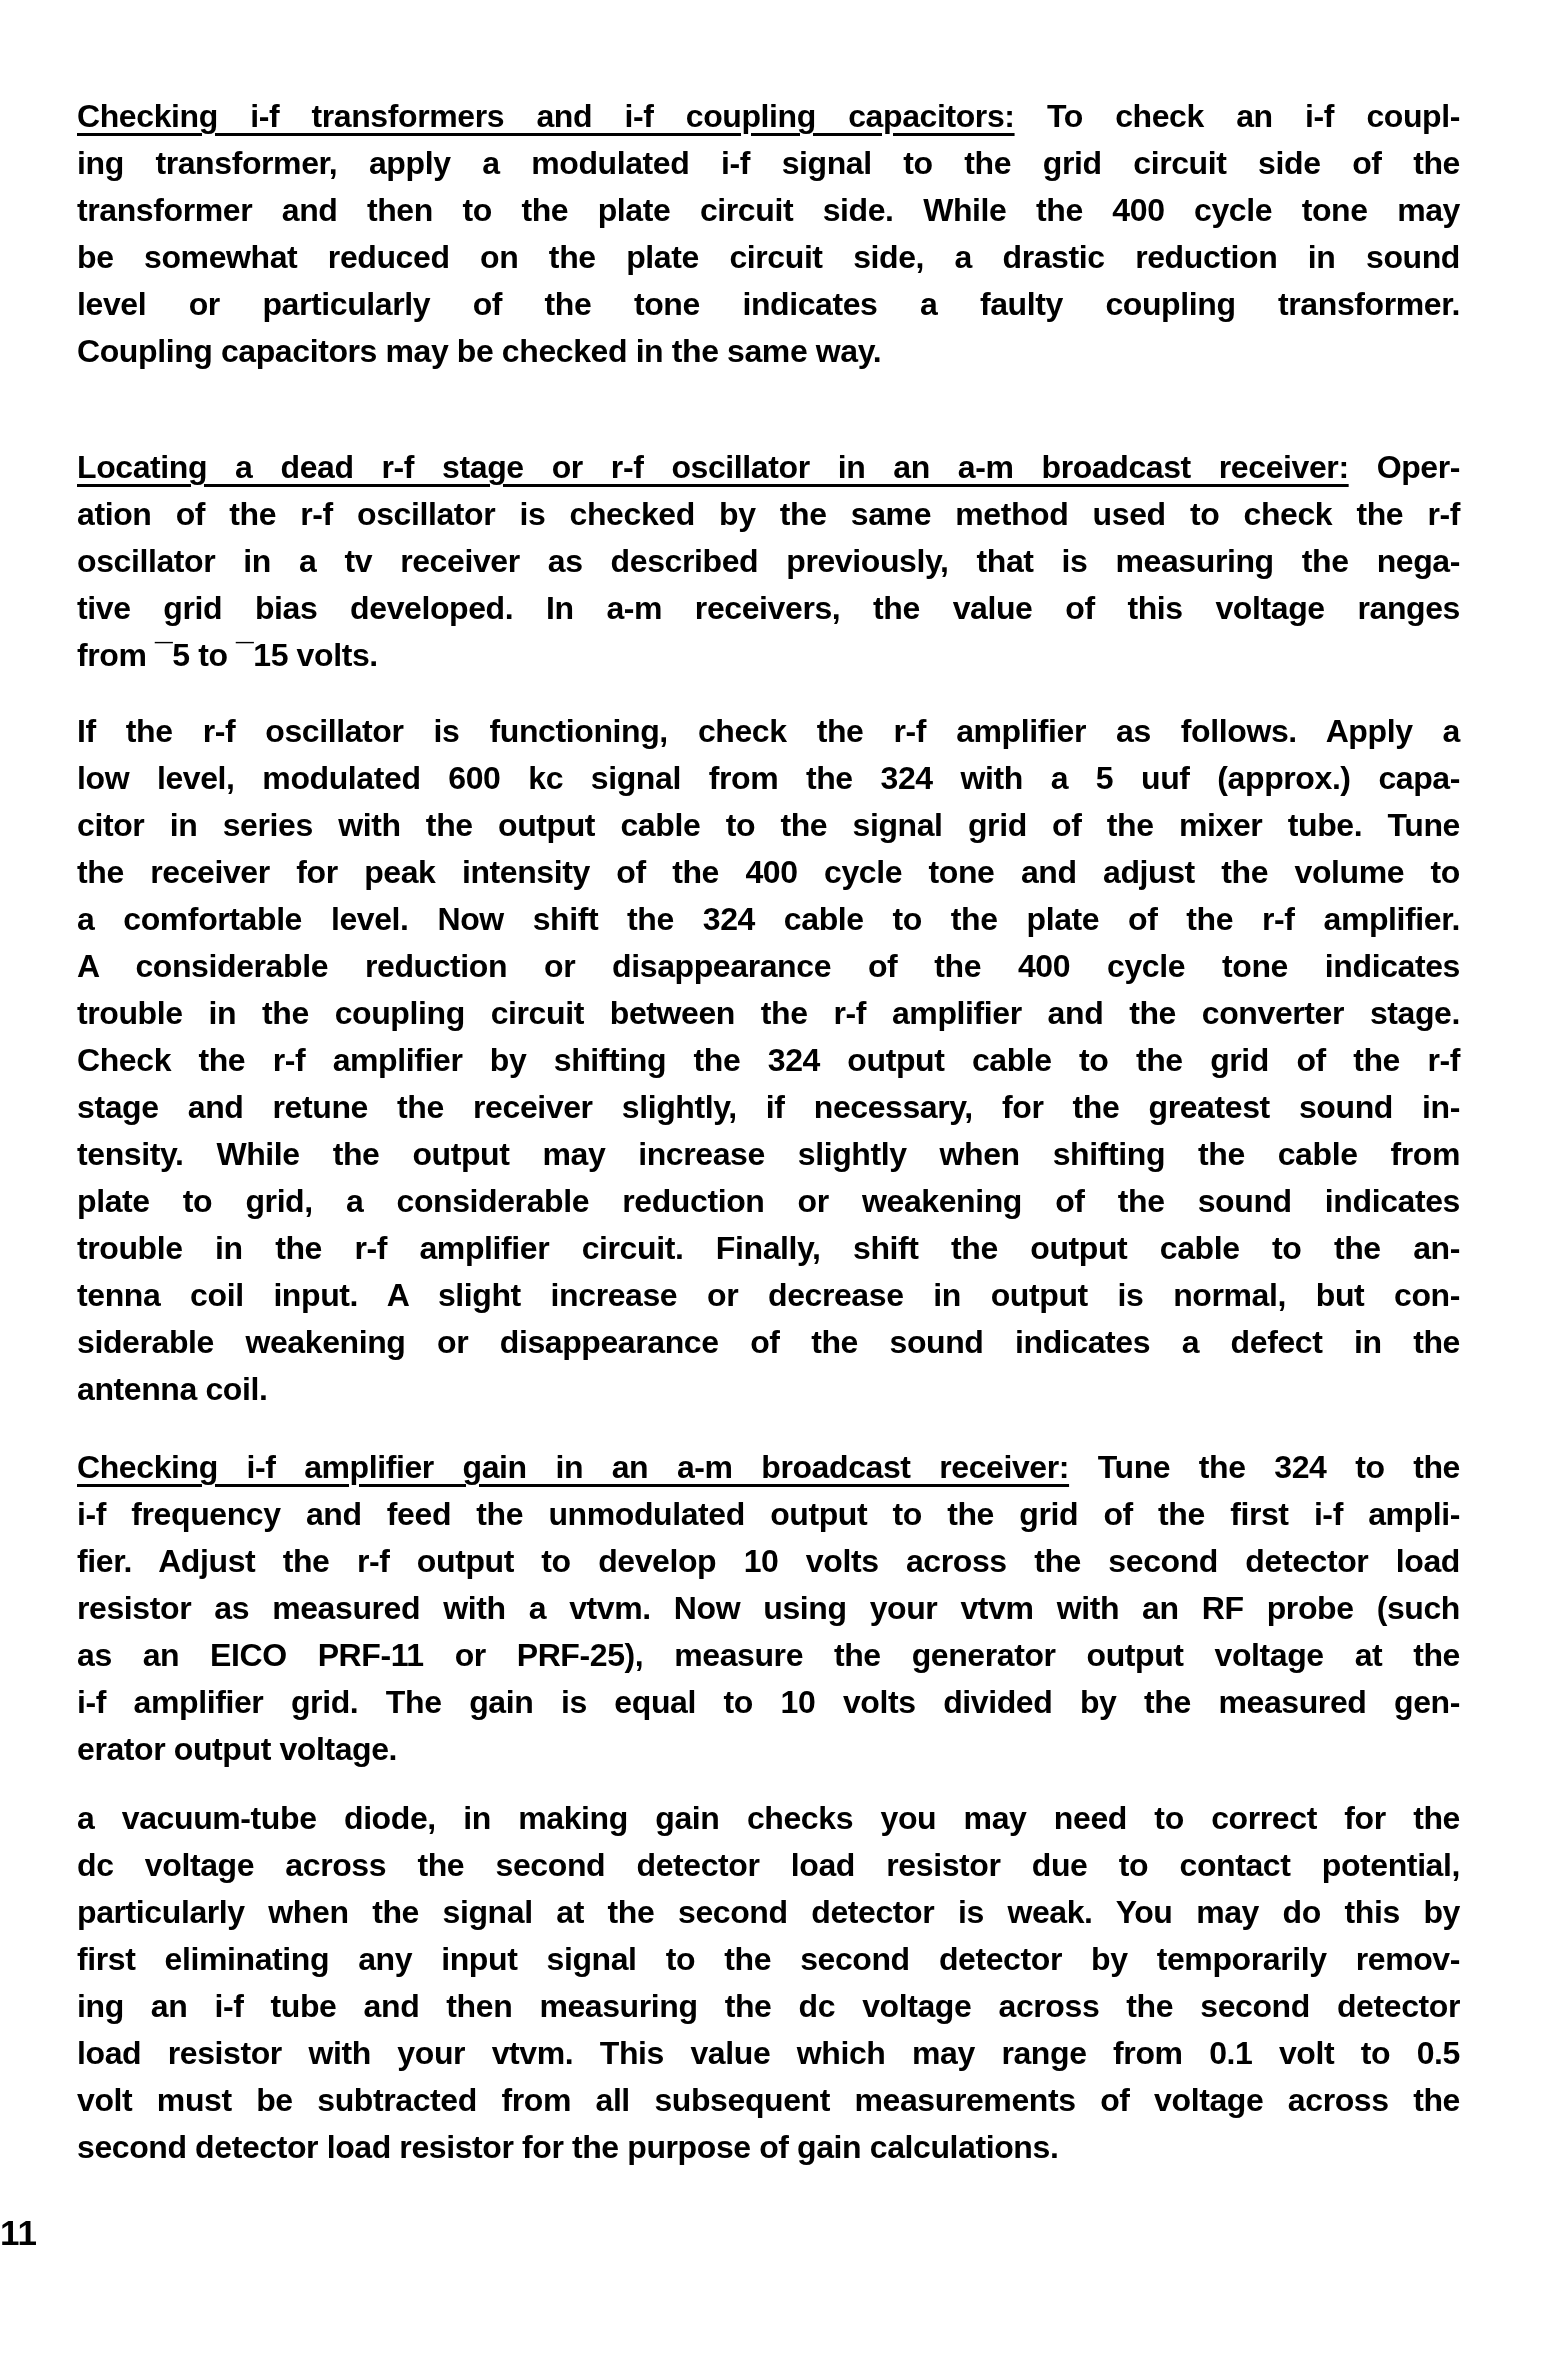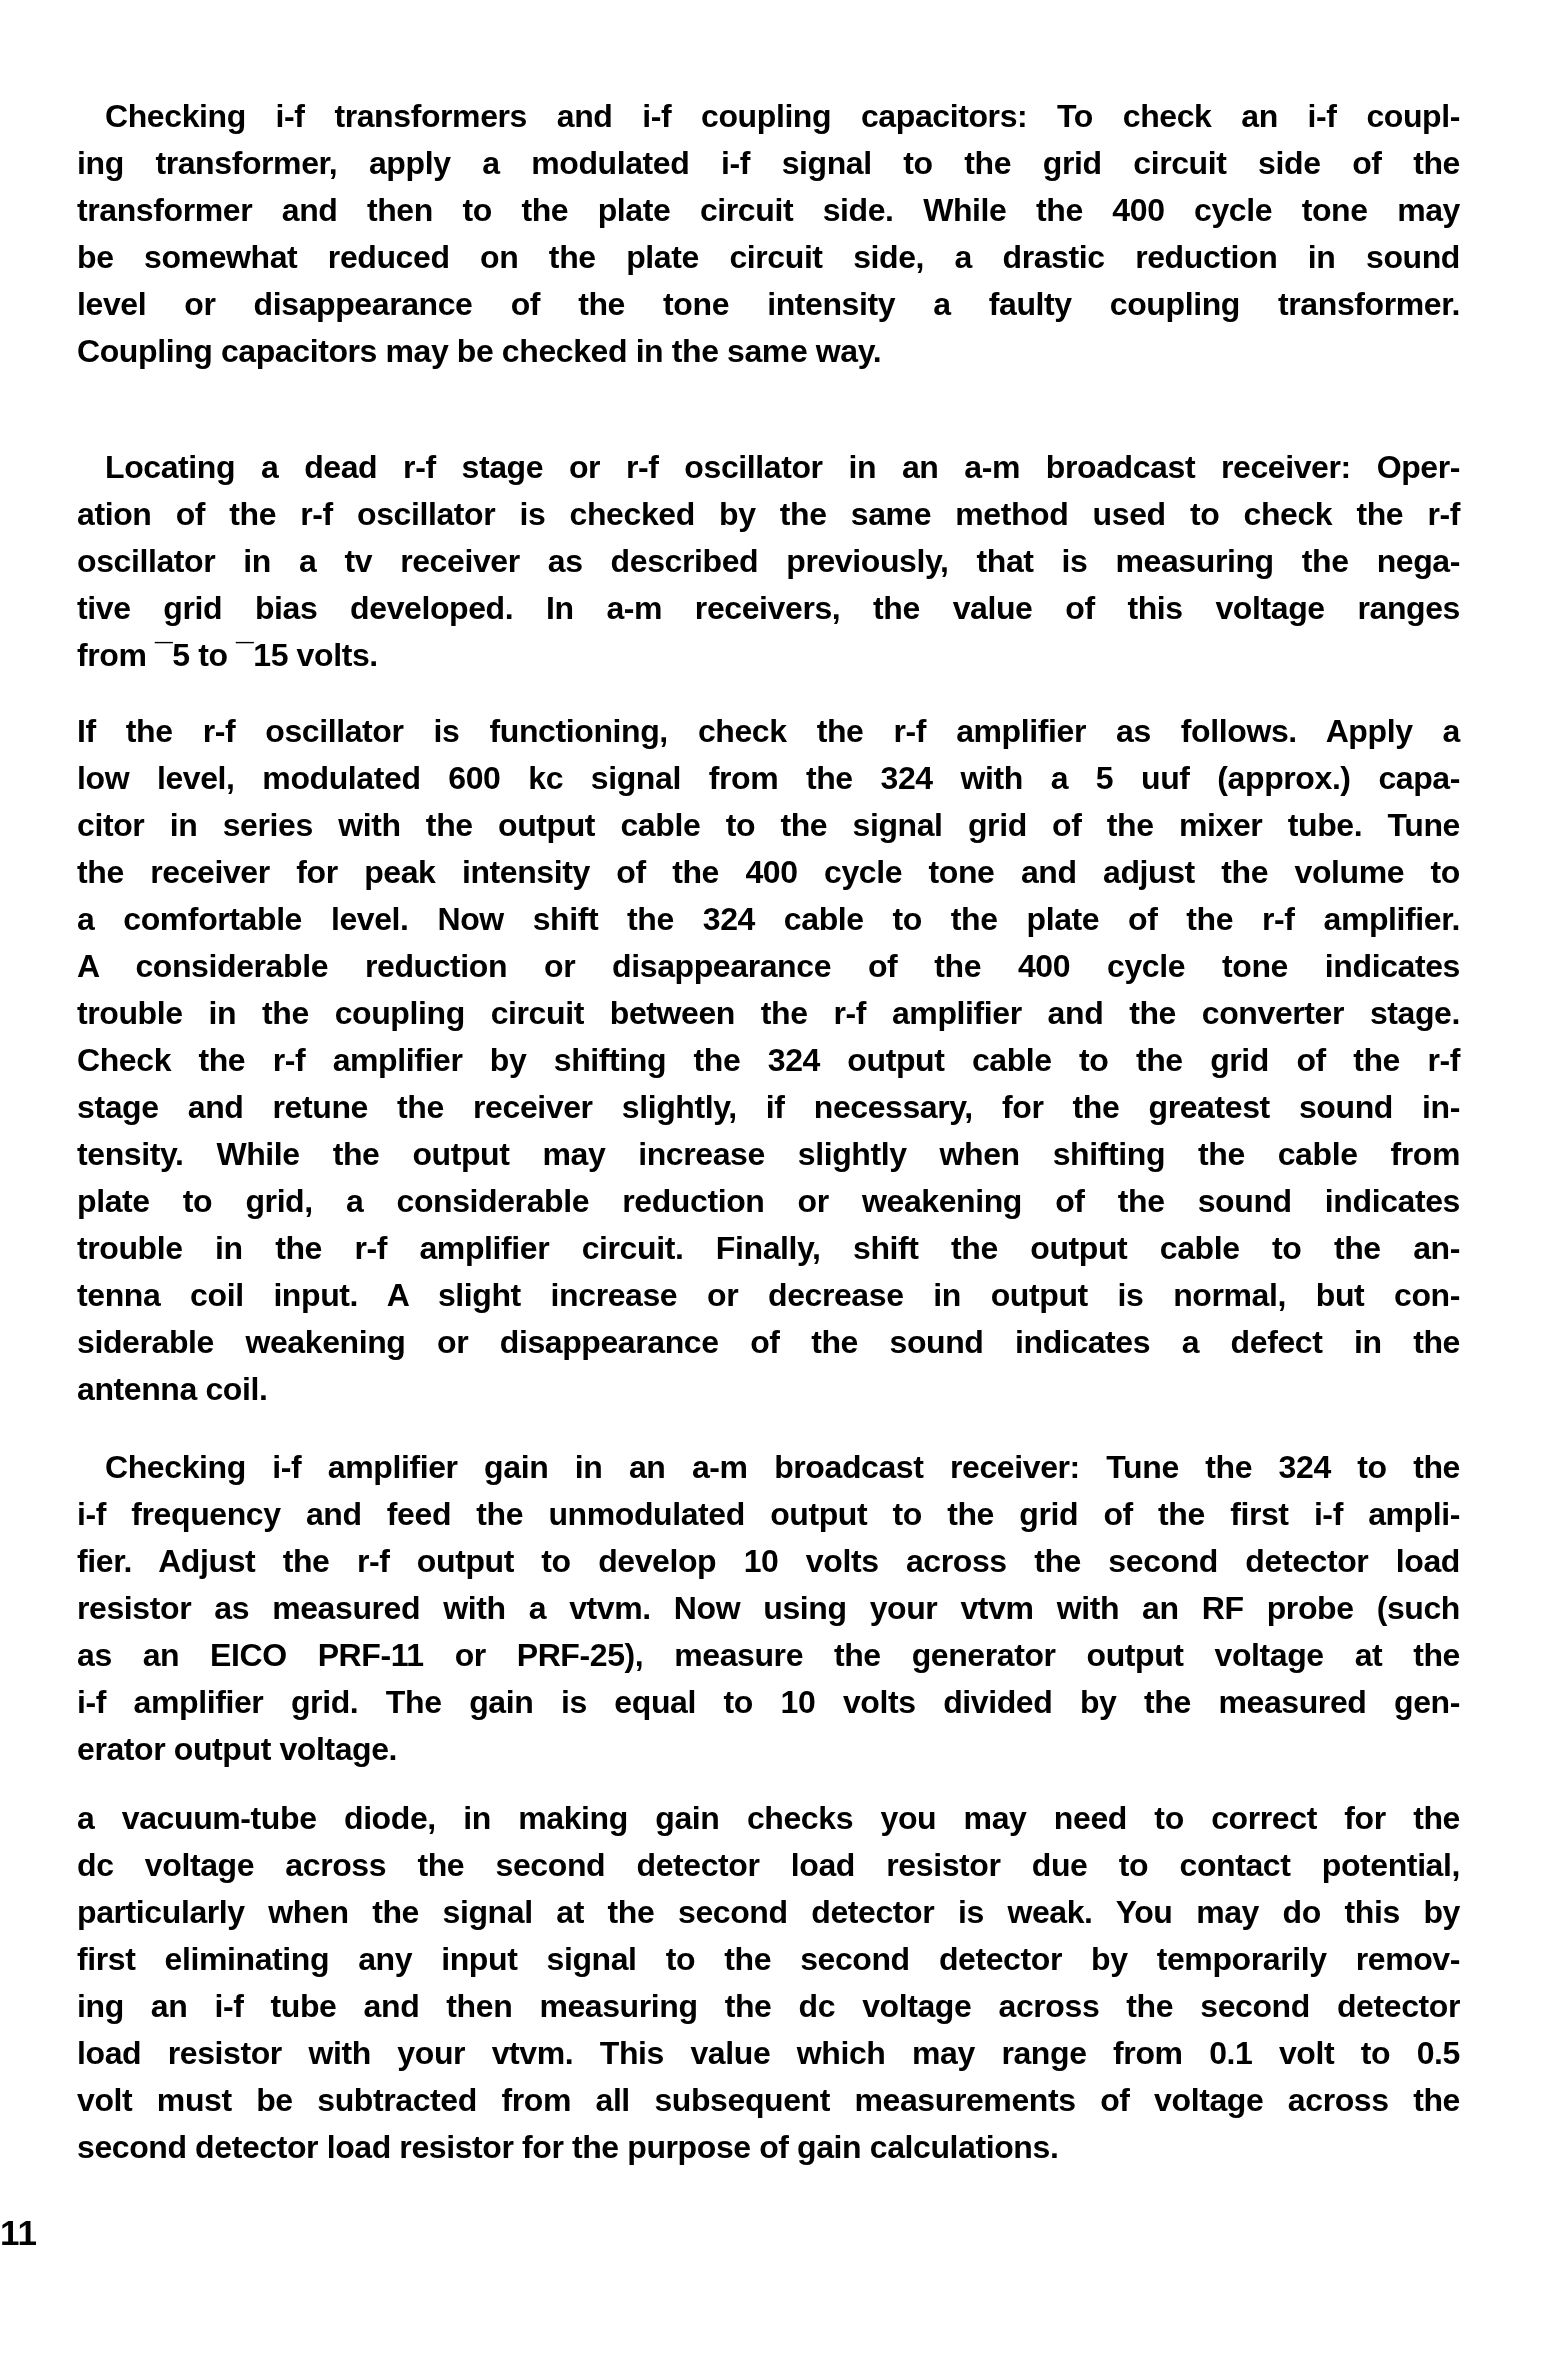--- a/index.html
+++ b/index.html
@@ -8,37 +8,37 @@
   .para { position: absolute; left: 77px; width: 1383px; }
   .line {
     height: 47px; line-height: 47px; white-space: nowrap;
     font-family: "Liberation Sans Narrow", "Liberation Sans", sans-serif;
     font-size: 32px; font-weight: bold; color: #000;
     text-align: justify; text-align-last: justify;
     letter-spacing: -0.4px;
     transform-origin: left center;
   }
   .line.last { text-align-last: left; }
-  .heading { text-decoration-thickness: 2.9px; text-underline-offset: 5.8px; margin-left: 28px; }
+  .heading { text-decoration: underline; text-decoration-thickness: 2.9px; text-underline-offset: 5.8px; }
   .pagenum {
     position: absolute; left: 0; width: 1565px; top: 2213px; text-align: left;
     font-family: "Liberation Sans", sans-serif; font-size: 35px; font-weight: bold; color: #000;
   }
 </style>
 </head>
 <body>
 
 <div class="page">
 
   <div class="para" style="top:93px">
     <div class="line"><span class="heading">Checking i-f transformers and i-f coupling capacitors:</span><span> To check an i-f coupl-</span></div>
     <div class="line">ing transformer, apply a modulated i-f signal to the grid circuit side of the</div>
     <div class="line">transformer and then to the plate circuit side.  While the 400 cycle tone may</div>
     <div class="line">be somewhat reduced on the plate circuit side, a drastic reduction in sound</div>
-    <div class="line">level or disappearance of the tone intensity a faulty coupling transformer.</div>
+    <div class="line">level or particularly of the tone indicates a faulty coupling transformer.</div>
     <div class="line last">Coupling capacitors may be checked in the same way.</div>
   </div>
 
   <div class="para" style="top:444px">
     <div class="line"><span class="heading">Locating a dead r-f stage or r-f oscillator in an a-m broadcast receiver:</span><span> Oper-</span></div>
     <div class="line">ation of the r-f oscillator is checked by the same method used to check the r-f</div>
     <div class="line">oscillator in a tv receiver as described previously, that is measuring the nega-</div>
     <div class="line">tive grid bias developed.  In a-m receivers, the value of this voltage ranges</div>
     <div class="line last">from ¯5 to ¯15 volts.</div>
   </div>

